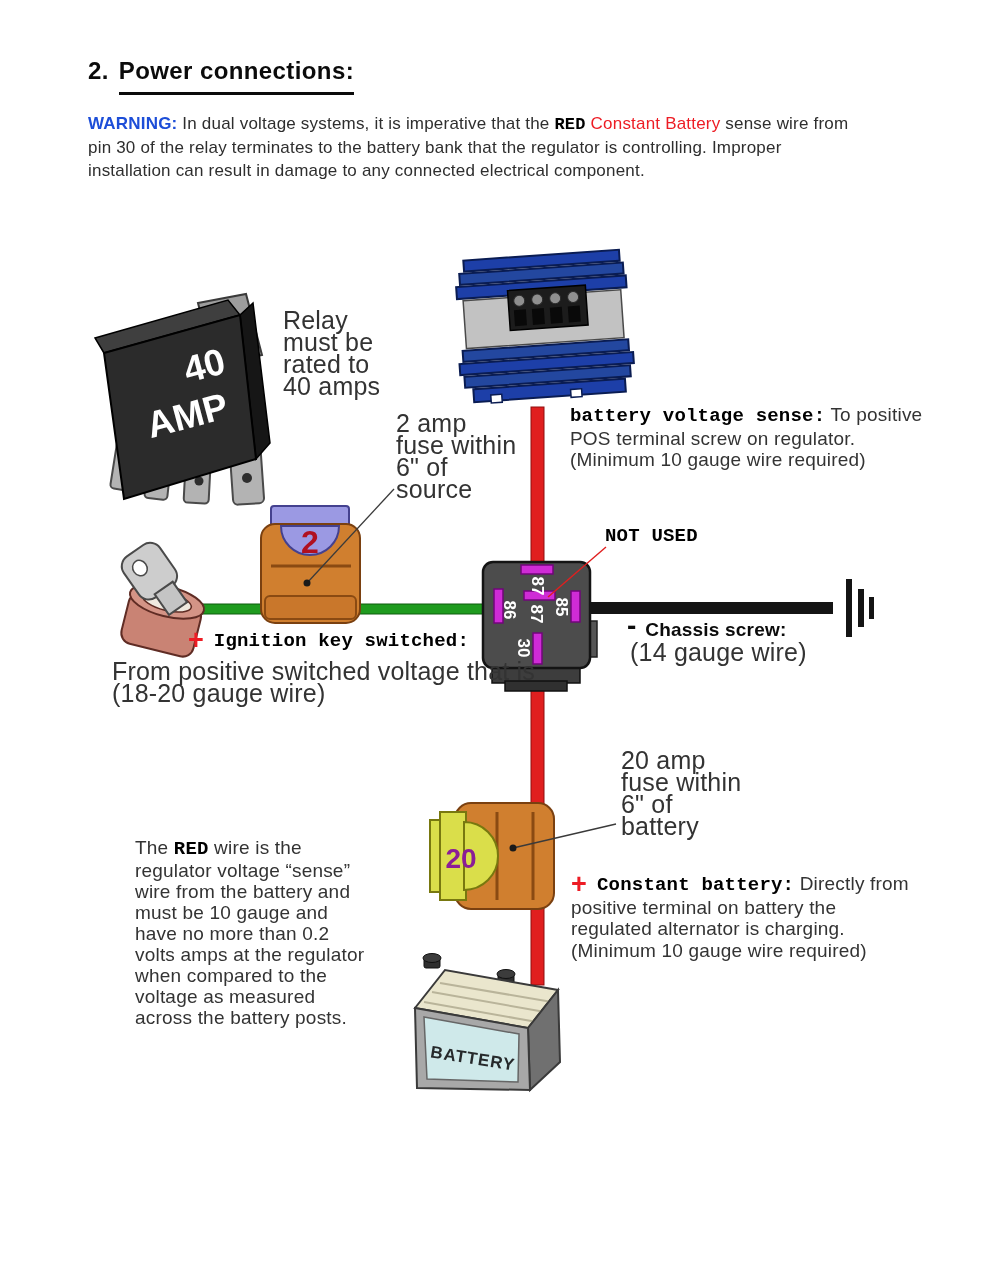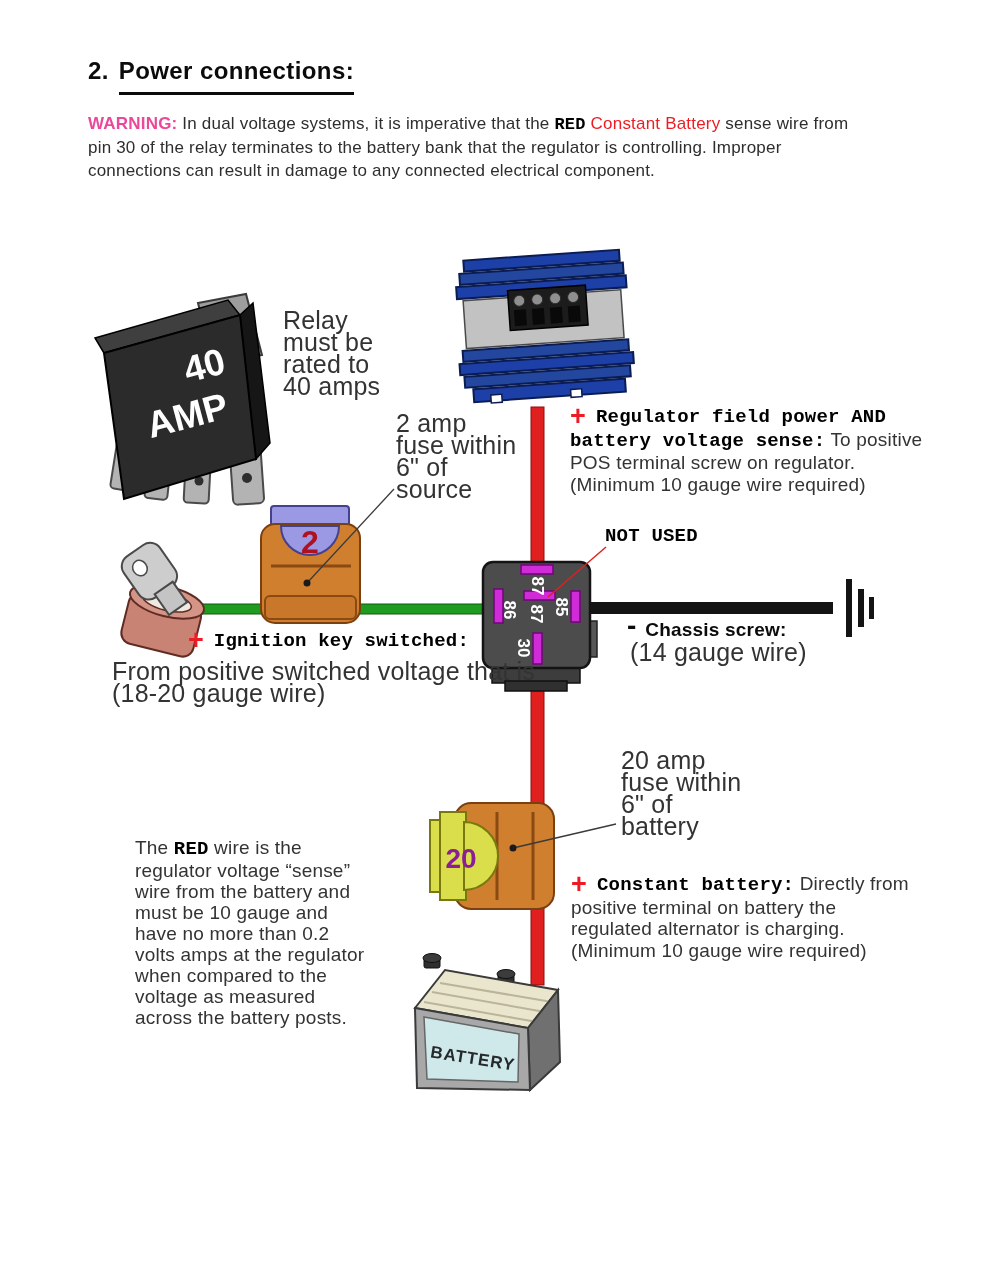--- a/index.html
+++ b/index.html
@@ -3,21 +3,21 @@
 <meta charset="utf-8">
 <style>
   html,body{margin:0;padding:0;background:#ffffff;}
   .page{position:relative;width:989px;height:1280px;background:#fff;overflow:hidden;
         font-family:"Liberation Sans",sans-serif;color:#2f2f2f;}
   .abs{position:absolute;}
   svg text{font-family:"Liberation Sans",sans-serif;}
   .title{font-size:24px;font-weight:bold;color:#0b0b0b;letter-spacing:.4px;}
   .title .ul{border-bottom:3px solid #0b0b0b;padding-bottom:8px;margin-left:10px;}
   .warn{font-size:17px;line-height:23px;color:#2e2e2e;white-space:nowrap;letter-spacing:.2px;}
-  .warn b{color:#ec4899;}
+  .warn b{color:#1d4ed8;}
   .redtxt{color:#ed1c24;}
   .boldred{color:#000000;font-weight:bold;font-family:Liberation Mono, monospace;}
   .para{font-size:25px;line-height:22px;color:#333;letter-spacing:.2px;white-space:nowrap;}
   .para21{font-size:19px;line-height:21.5px;color:#333;letter-spacing:.2px;white-space:nowrap;}
   .plus{color:#ed1c24;font-weight:bold;font-size:27px;line-height:19px;display:inline-block;
         transform:translateY(3px);margin-right:10px;}
   .minus{color:#0b0b0b;font-weight:bold;font-size:28px;line-height:10px;display:inline-block;
         transform:translateY(-1px);margin-right:9px;}
   .lbl{font-size:19px;font-weight:bold;letter-spacing:.2px;white-space:nowrap;}
   .line{white-space:nowrap;}
@@ -157,39 +157,38 @@
     </g>
   </svg>
 
   <div class="abs title" style="left:88px;top:57px">
     <span>2.</span><span class="ul">Power connections:</span>
   </div>
 
   <div class="abs warn" style="left:88px;top:112px">
     <div class="line"><b>WARNING:</b><span> In dual voltage systems, it is imperative that the </span><span class="boldred">RED</span><span class="redtxt"> Constant Battery</span><span> sense wire from</span></div>
     <div class="line">pin 30 of the relay terminates to the battery bank that the regulator is controlling.  Improper</div>
-    <div class="line">connections can result in damage to any connected electrical component.</div>
+    <div class="line">installation can result in damage to any connected electrical component.</div>
   </div>
 
   <div class="abs para" style="left:283px;top:309px">
     <div class="line">Relay</div>
     <div class="line">must be</div>
     <div class="line">rated to</div>
     <div class="line">40 amps</div>
   </div>
 
   <div class="abs para" style="left:396px;top:412px">
     <div class="line">2 amp</div>
     <div class="line">fuse within</div>
     <div class="line">6" of</div>
     <div class="line">source</div>
   </div>
 
   <div class="abs para21" style="left:570px;top:404px">
-    <div class="line"><span class="plus">+</span><span class="boldred lbl">Regulator field power AND</span></div>
     <div class="line"><span class="boldred lbl">battery voltage sense:</span><span> To positive</span></div>
     <div class="line">POS terminal screw on regulator.</div>
     <div class="line">(Minimum 10 gauge wire required)</div>
   </div>
 
   <div class="abs lbl boldred" style="left:605px;top:525px">NOT USED</div>
 
   <div class="abs" style="left:627px;top:619px">
     <div class="line"><span class="minus">-</span><span class="lbl" style="color:#0b0b0b">Chassis screw:</span></div>
     <div class="line para" style="margin-left:3px">(14 gauge wire)</div>

